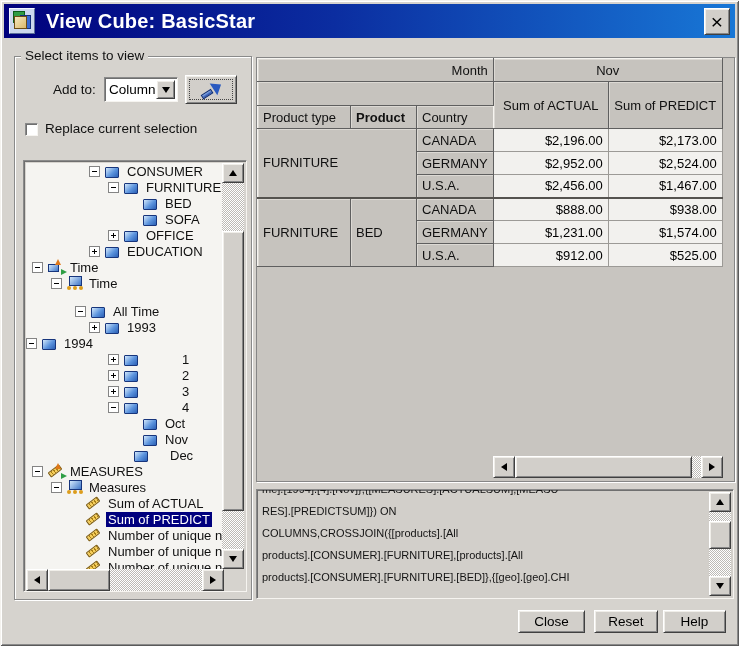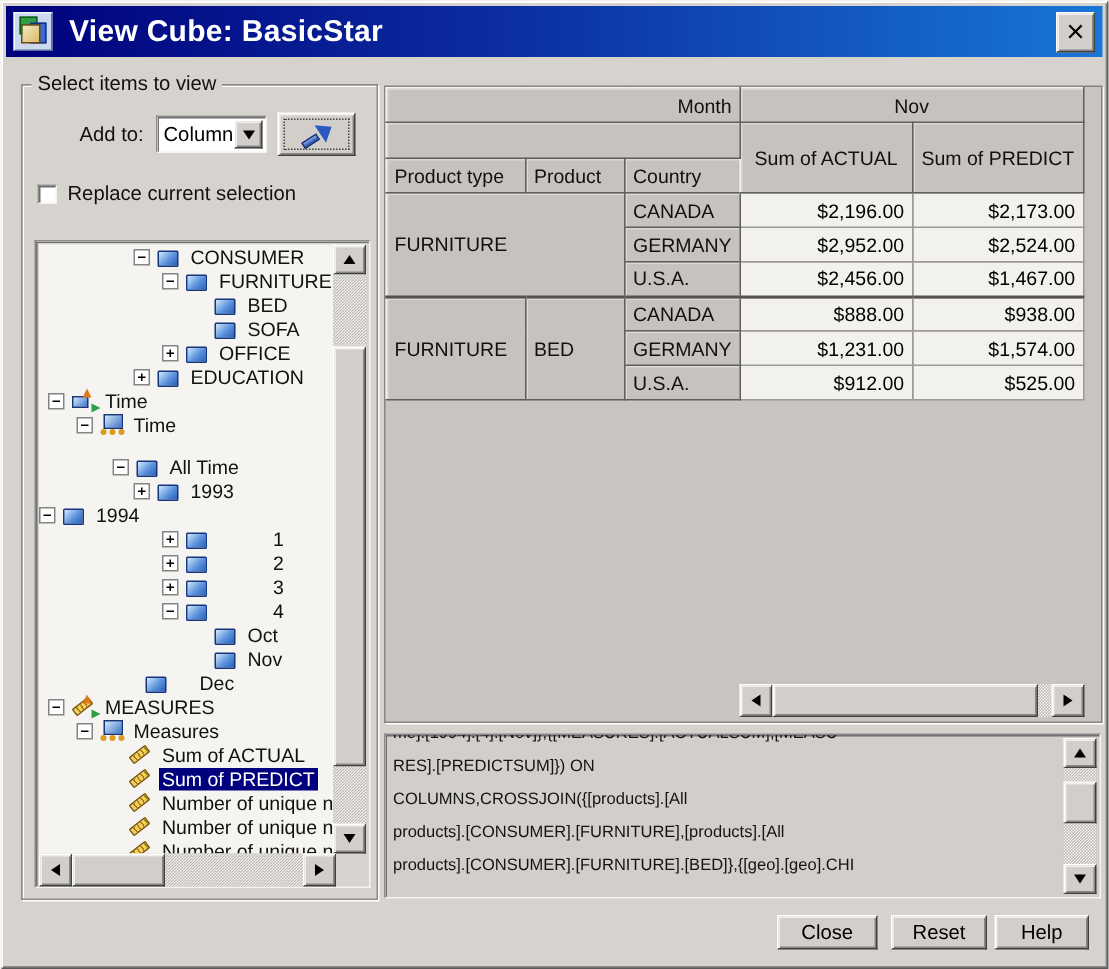--- a/index.html
+++ b/index.html
@@ -264,21 +264,21 @@
           <div class="tree-row" style="padding-left: 101px;">
             <span class="toggle none"></span>
             <span class="ticon member"></span>
             <span class="tlabel">Oct</span>
           </div>
           <div class="tree-row" style="padding-left: 101px;">
             <span class="toggle none"></span>
             <span class="ticon member"></span>
             <span class="tlabel">Nov</span>
           </div>
-          <div class="tree-row" style="padding-left: 41px; gap: 14px;">
+          <div class="tree-row" style="padding-left: 78px; gap: 14px;">
             <span class="toggle none"></span>
             <span class="ticon member"></span>
             <span class="tlabel">Dec</span>
           </div>
           <div class="tree-row" style="padding-left: 6px;">
             <span class="toggle minus"></span>
             <span class="ticon measure-dimension">
               <i class="ruler"></i>
               <i class="arr-o"></i>
               <i class="arr-g"></i>
@@ -364,21 +364,21 @@
             <td class="hdr r" colspan="3" style="height: 23px;">Month</td>
             <td class="hdr c" colspan="2" style="height: 23px;">Nov</td>
           </tr>
           <tr>
             <td class="hdr" colspan="3" style="height: 24px;"></td>
             <td class="hdr c" rowspan="2" style="height: 24px;">Sum of ACTUAL</td>
             <td class="hdr c" rowspan="2" style="height: 24px;">Sum of PREDICT</td>
           </tr>
           <tr>
             <td class="hdr" style="height: 23px;">Product type</td>
-            <td class="hdr" style="height: 18px;">Product</td>
+            <td class="hdr" style="height: 18px; font-weight: bold;">Product</td>
             <td class="hdr" style="height: 23px;">Country</td>
           </tr>
           <tr>
             <td class="hdr" colspan="2" rowspan="3" style="height: 23px;">FURNITURE</td>
             <td class="hdr" style="height: 23px;">CANADA</td>
             <td class="data" style="height: 23px;">$2,196.00</td>
             <td class="data" style="height: 23px;">$2,173.00</td>
           </tr>
           <tr>
             <td class="hdr" style="height: 23px;">GERMANY</td>

